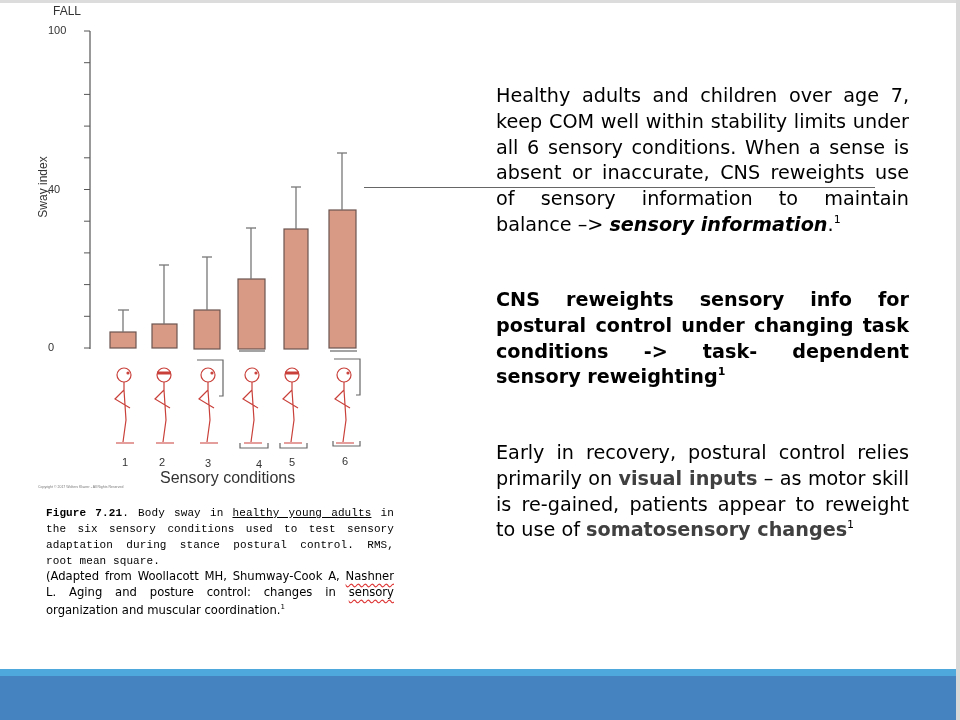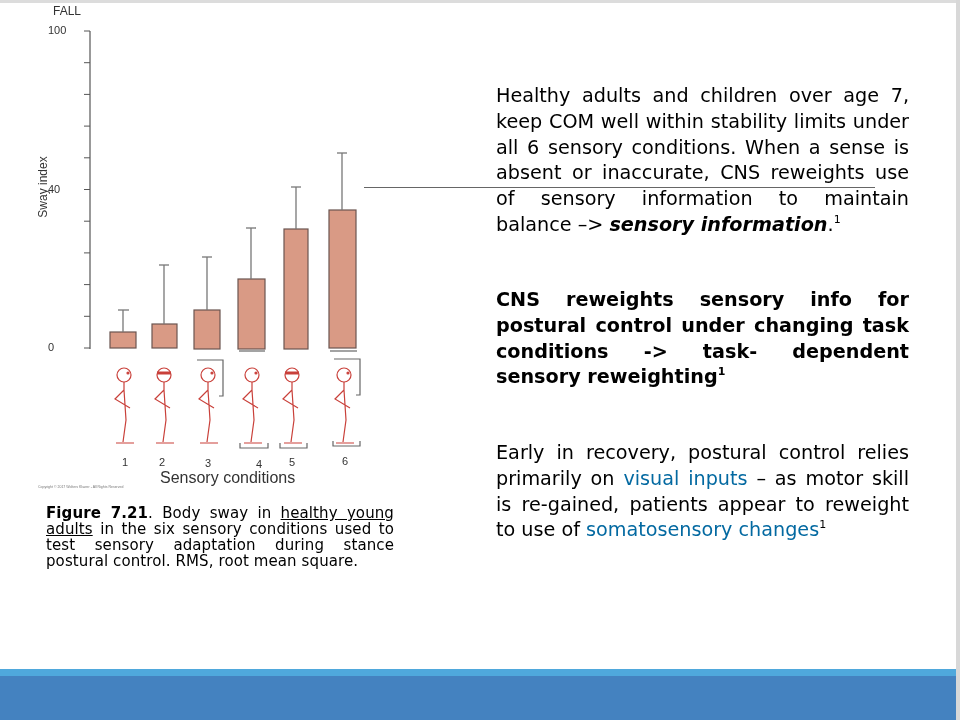--- a/index.html
+++ b/index.html
@@ -13,35 +13,35 @@
   .chart svg { position:absolute; left:0; top:0; }
   .chart-text { position:absolute; font-family:"Liberation Sans", sans-serif; color:#333; }
   .fall-label { left:53px; top:4px; font-size:12px; }
   .ytick-label { font-size:11px; text-align:left; width:30px; }
   .ylabel { left:-2px; top:180px; font-size:12px; transform:rotate(-90deg); transform-origin:center; width:90px; text-align:center; }
   .xtick { font-size:11px; width:14px; text-align:center; }
   .xlabel { left:160px; top:469px; font-size:16px; }
   .copyright { left:38px; top:485px; font-size:3.5px; color:#777; }
 
   .caption { position:absolute; left:46px; top:505px; width:348px; font-family:"DejaVu Sans", sans-serif; color:#000; text-align:justify; }
-  .caption .main { font-size:15px; line-height:16px; letter-spacing:0.1px; }
+  .caption .main { font-size:11px; line-height:16px; letter-spacing:0.1px;font-family:Liberation Mono, monospace; }
   .caption .main b { font-weight:bold; }
   .caption .main u { text-decoration:underline; }
   .caption .small { font-size:11.6px; line-height:15.5px; }
   .squiggle { text-decoration:underline wavy #d33; text-underline-offset:3px; }
 
   .hline { position:absolute; left:364px; top:187px; width:511px; height:1px; background:#666; }
 
   .bullets { position:absolute; left:496px; width:413px; font-family:"DejaVu Sans", sans-serif; color:#000; font-size:19.2px; line-height:25.8px; text-align:justify; }
   .b1 { top:83px; }
   .b2 { top:287px;font-weight:bold; }
   .b3 { top:440px; }
   .bullets sup { font-size:11px; vertical-align:top; line-height:12px; position:relative; top:2px; }
   .em-bold { font-weight:bold; font-style:italic; }
-  .blue-bold { font-weight:normal; color:#0369a1; }
+  .blue-bold { font-weight:bold; color:#404040; }
 </style>
 </head>
 <body>
 
 <div class="top-strip"></div>
 <div class="right-strip"></div>
 
 <div class="chart">
   <svg width="420" height="500" viewBox="0 0 420 500">
 
@@ -152,20 +152,23 @@
   <div class="chart-text xlabel">Sensory conditions</div>
   <div class="chart-text copyright">Copyright © 2017 Wolters Kluwer - All Rights Reserved</div>
 </div>
 
 <div class="hline"></div>
 
 <div class="caption">
   <div class="main">
     <b>Figure 7.21</b><span>.  Body sway in </span><u>healthy young adults</u><span> in the six sensory conditions used to test sensory adaptation during stance postural control. RMS, root mean square.</span>
   </div>
+  <div class="small">
+    <span>(Adapted from Woollacott MH, Shumway-Cook A, </span><span class="squiggle">Nashner</span><span> L. Aging and posture control: changes in </span><span class="squiggle">sensory</span><span> organization and muscular coordination.</span><sup style="font-size:7px;">1</sup>
+  </div>
 </div>
 
 <div class="bullets b1">
   <span>Healthy adults and children over age 7, keep COM well within stability limits under all 6 sensory conditions. When a sense is absent or inaccurate, CNS reweights use of sensory information to maintain balance –&gt; </span><span class="em-bold">sensory information</span><span>.</span><sup>1</sup>
 </div>
 
 <div class="bullets b2">
   <span>CNS reweights sensory info for postural control under changing task conditions -&gt; task- dependent sensory reweighting</span><sup>1</sup>
 </div>
 

